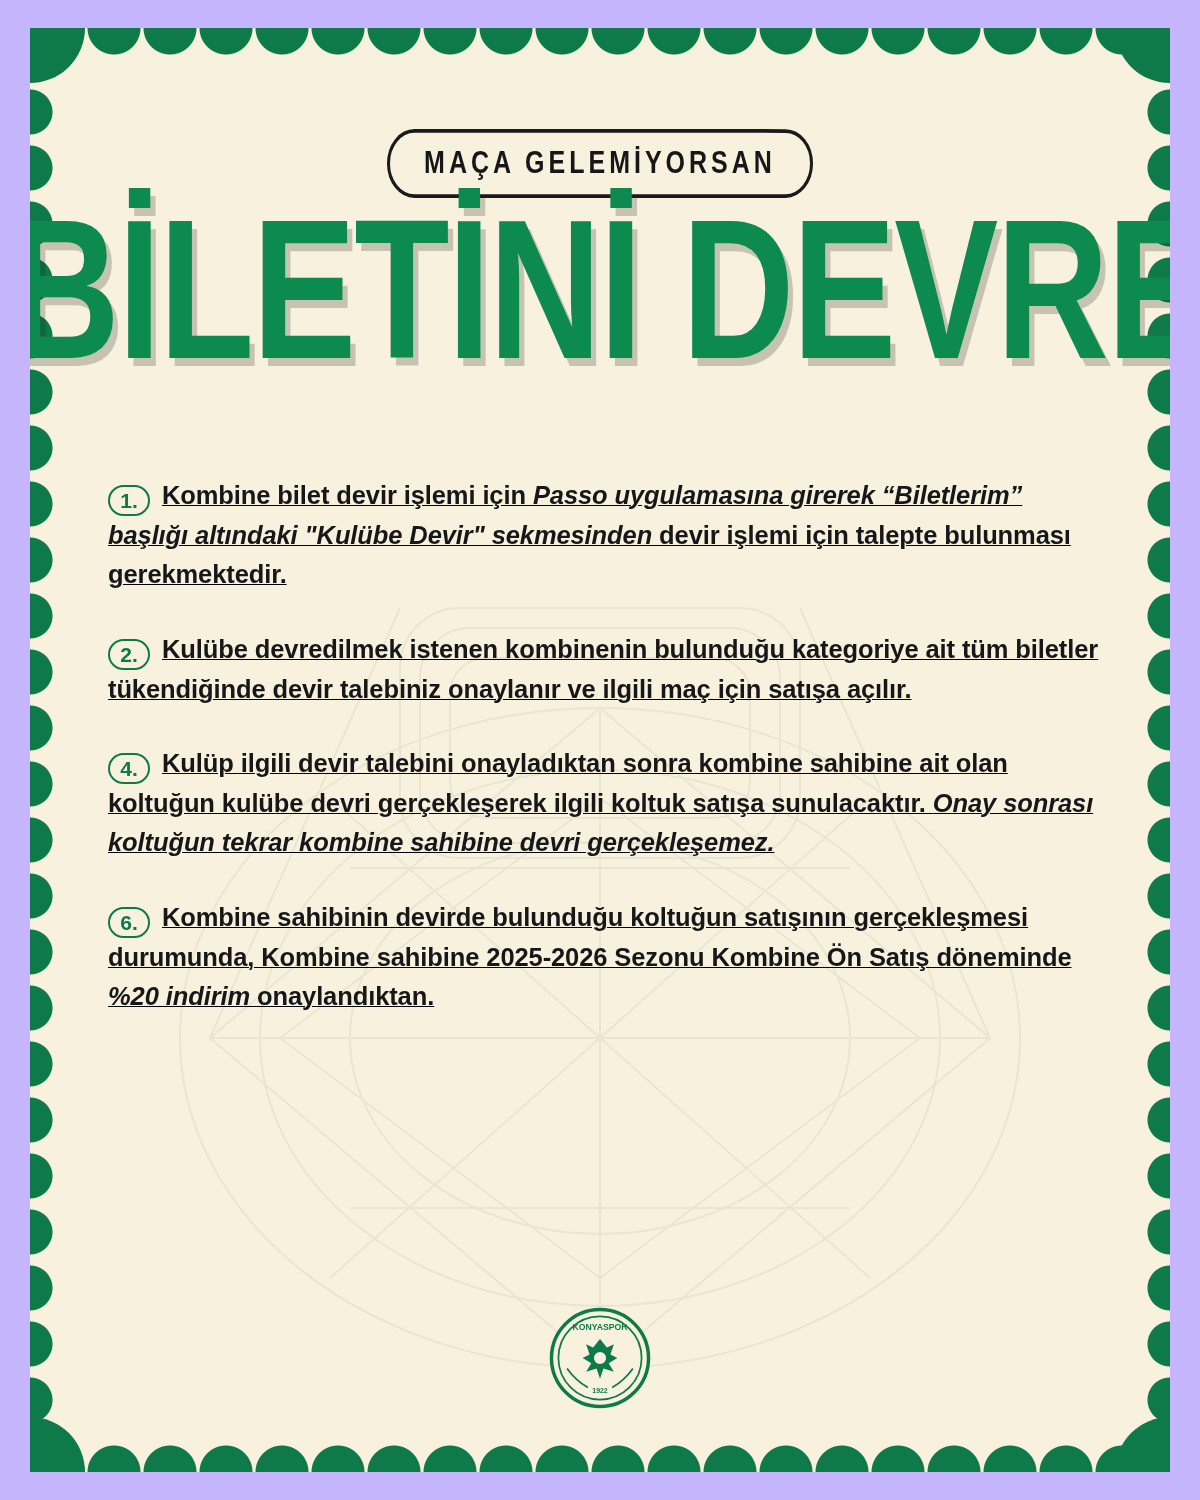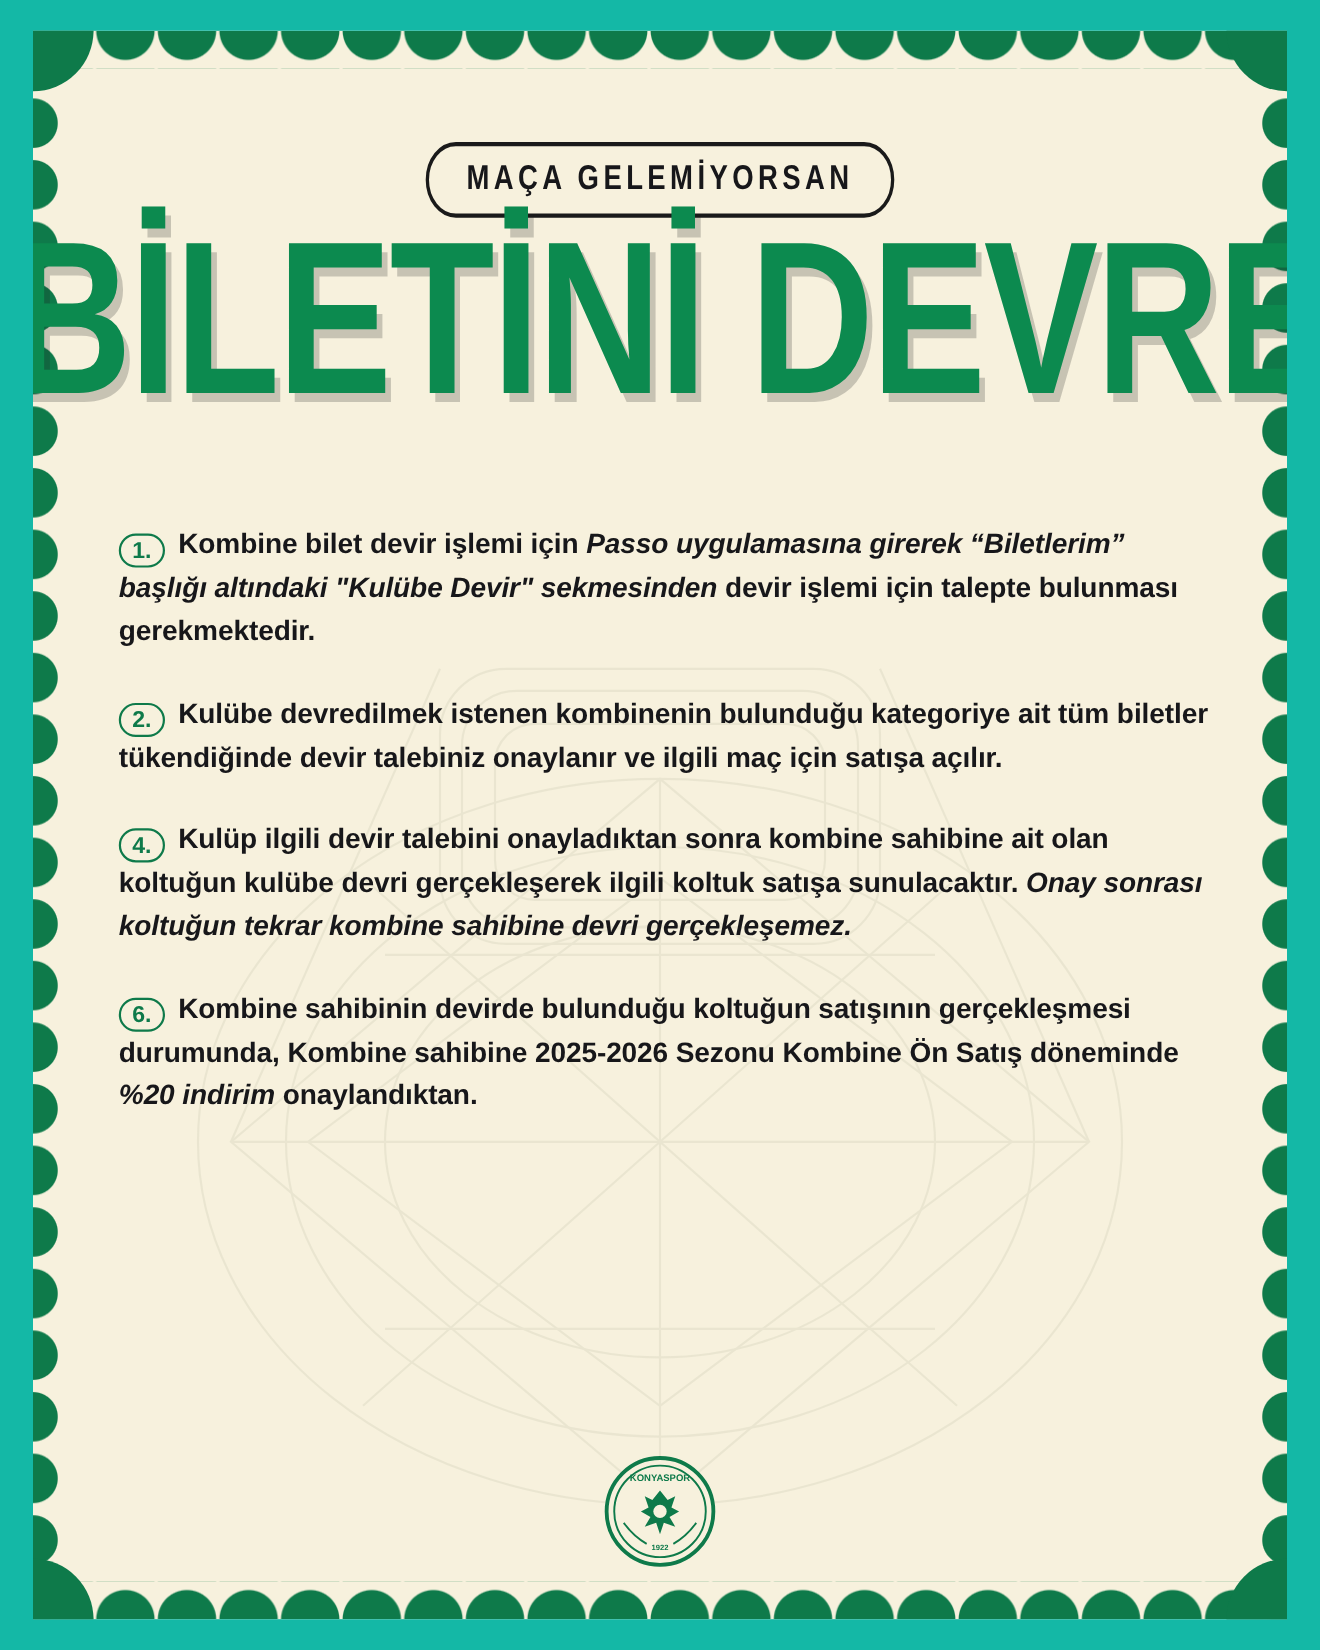--- a/index.html
+++ b/index.html
@@ -10,21 +10,21 @@
     background: #107c4d;
     font-family: "Liberation Sans", sans-serif;
     overflow: hidden;
     position: relative;
   }
 
   
   .poster {
     position: absolute;
     inset: 0;
-    background: #14b8a6;
+    background: #c4b5fd;
   }
 
   .ticket {
     position: absolute;
     left: 30px;
     top: 28px;
     width: 1140px;
     height: 1444px;
     background: #f7f1dd;
     overflow: hidden;
@@ -128,20 +128,21 @@
     position: absolute;
     top: 448px;
     left: 78px;
     width: 1000px;
   }
 
   .item {
     position: relative;
     margin-bottom: 36px;
     padding-left: 0;
+    text-decoration: underline;
   }
 
   .badge {
     display: inline-block;
     vertical-align: -4px;
     width: 42px;
     height: 31px;
     border: 2.5px solid #0e7a4a;
     border-radius: 16px;
     color: #0e7a4a;
@@ -162,21 +163,21 @@
   }
   .text .em {
     font-style: italic;
     font-weight: bold;
   }
 
   
   .crest {
     position: absolute;
     left: 50%;
-    bottom: 46px;
+    bottom: 62px;
     transform: translateX(-50%);
     width: 104px;
     height: 104px;
     display: flex;
     align-items: center;
     justify-content: flex-start;
   }
 </style>
 </head>
 <body>

